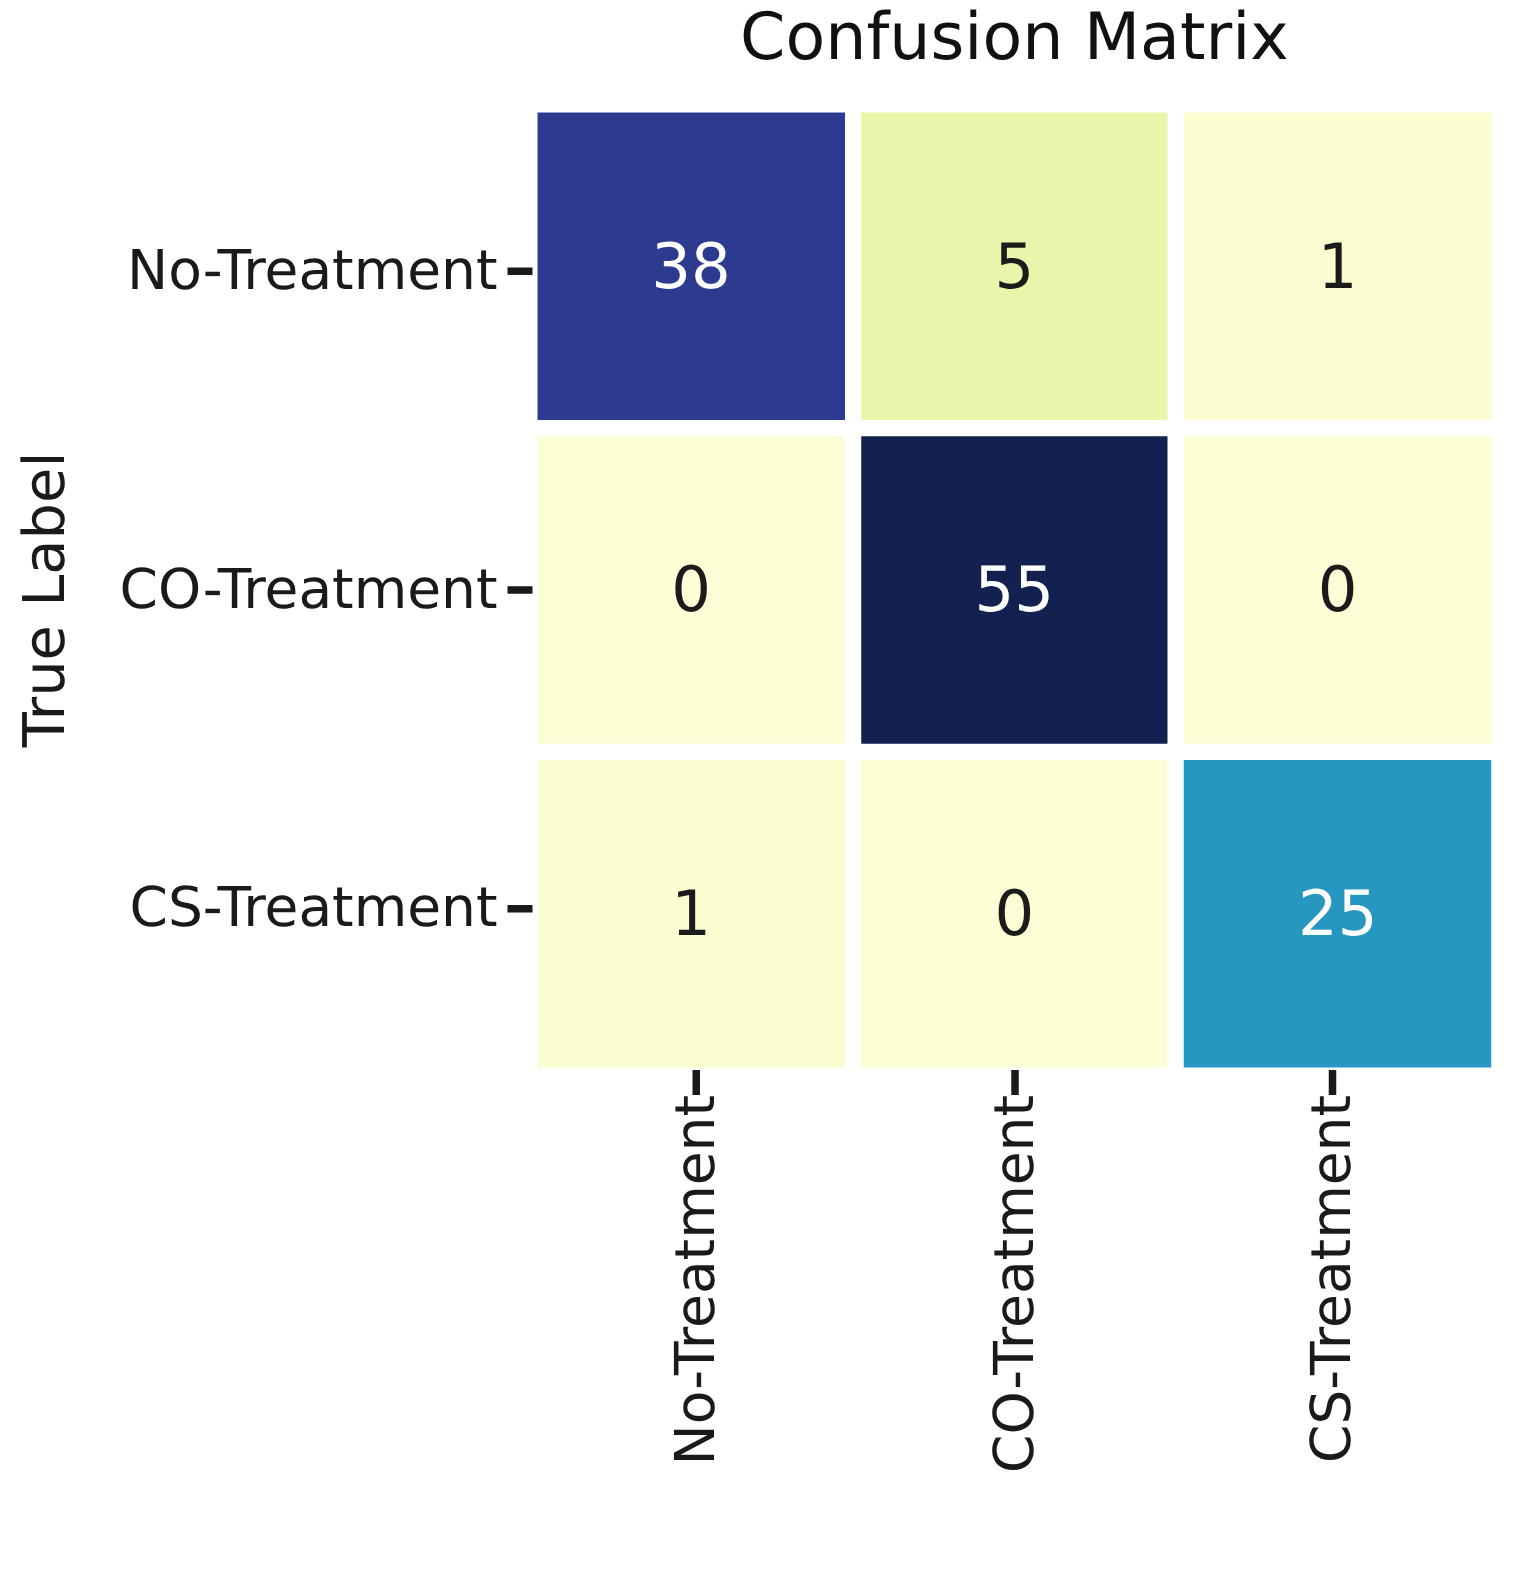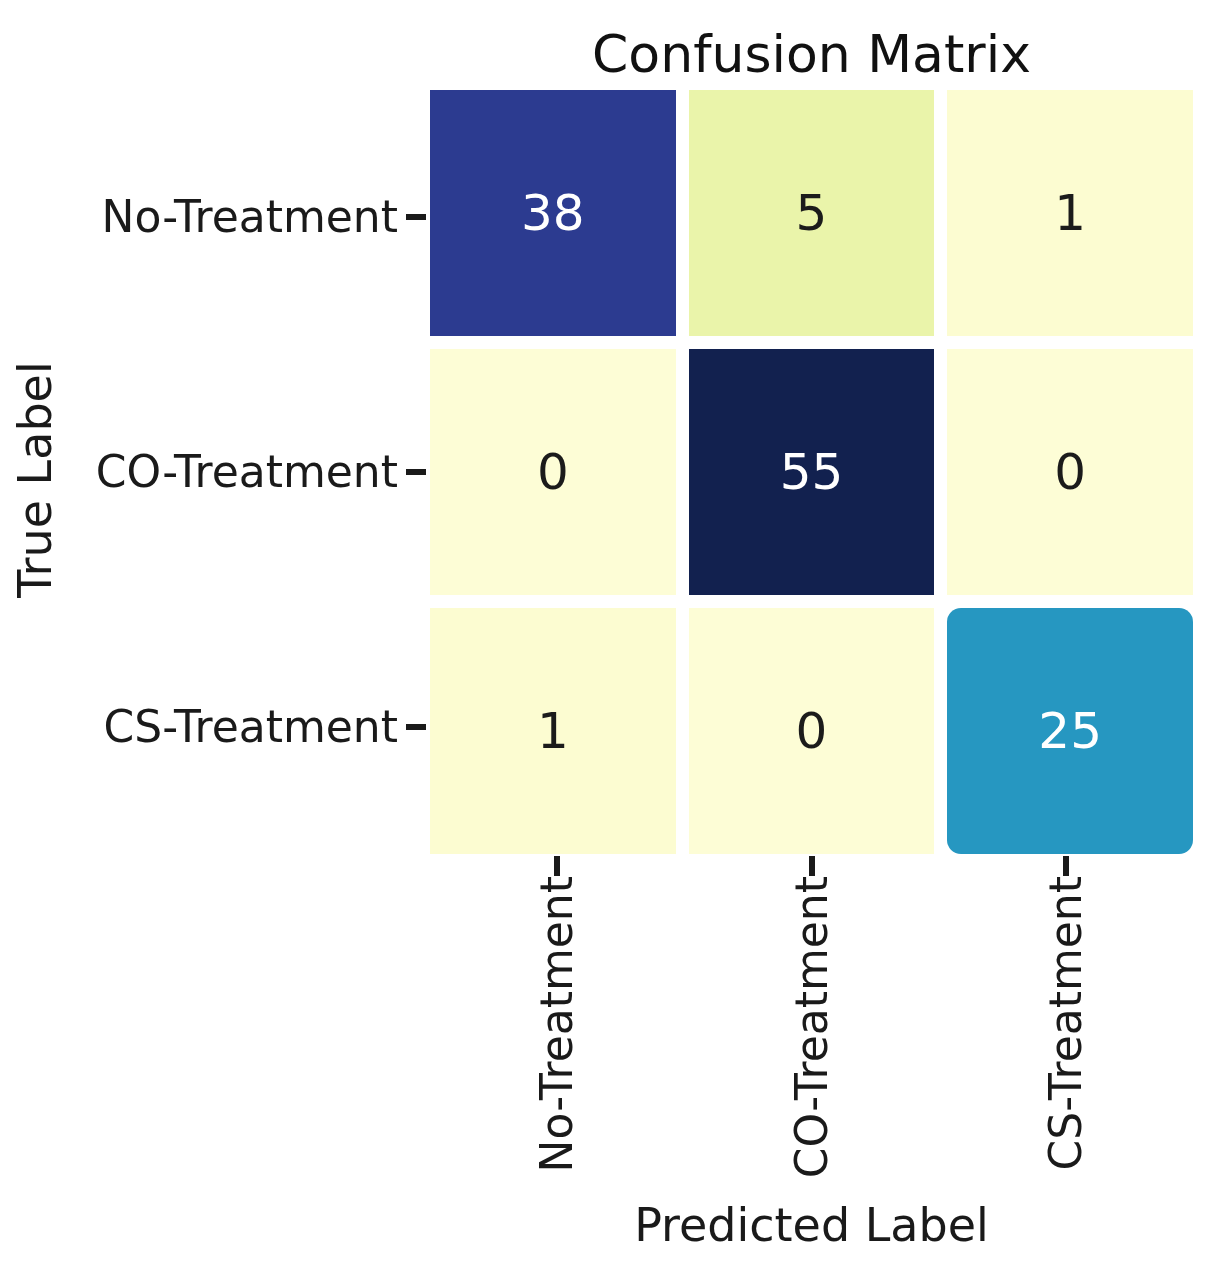--- a/index.html
+++ b/index.html
@@ -12,21 +12,21 @@
   #figure {
     position: relative;
     width: 1210px;
     height: 1273px;
     background: #ffffff;
     overflow: hidden;
   }
   .title {
     position: absolute;
     left: 430px;
-    top: 24px;
+    top: 0;
     width: 763px;
     text-align: center;
     font-size: 52px;
     line-height: 60px;
     color: #111111;
     white-space: nowrap;
   }
   #matrix-grid {
     position: absolute;
     left: 430px;
@@ -110,35 +110,34 @@
 
   <div id="matrix-grid">
     <div class="cell" style="background: rgb(44, 59, 144); color: rgb(255, 255, 255);">38</div>
     <div class="cell" style="background: rgb(234, 244, 170); color: rgb(27, 27, 27);">5</div>
     <div class="cell" style="background: rgb(252, 252, 209); color: rgb(27, 27, 27);">1</div>
     <div class="cell" style="background: rgb(253, 253, 214); color: rgb(27, 27, 27);">0</div>
     <div class="cell" style="background: rgb(18, 33, 79); color: rgb(255, 255, 255);">55</div>
     <div class="cell" style="background: rgb(253, 253, 214); color: rgb(27, 27, 27);">0</div>
     <div class="cell" style="background: rgb(252, 252, 209); color: rgb(27, 27, 27);">1</div>
     <div class="cell" style="background: rgb(253, 253, 214); color: rgb(27, 27, 27);">0</div>
-    <div class="cell" style="background: rgb(38, 151, 193); color: rgb(255, 255, 255); border-radius: 14px;">25</div>
+    <div class="cell" style="background: rgb(38, 151, 193); color: rgb(255, 255, 255);">25</div>
   </div>
 
   <div class="ytick-label" style="top:191px;">No-Treatment</div>
   <div class="ytick-label" style="top:446px;">CO-Treatment</div>
   <div class="ytick-label" style="top:701px;">CS-Treatment</div>
 
   <div class="ytick-mark" style="left:406px; top:214px;"></div>
   <div class="ytick-mark" style="left:406px; top:469px;"></div>
   <div class="ytick-mark" style="left:406px; top:724px;"></div>
 
   <div class="xtick-mark" style="left:554px; top:856px;"></div>
   <div class="xtick-mark" style="left:809px; top:856px;"></div>
   <div class="xtick-mark" style="left:1063px; top:856px;"></div>
 
   <div class="xtick-label" style="left:531px; top:1196px;">No-Treatment</div>
   <div class="xtick-label" style="left:786px; top:1196px;">CO-Treatment</div>
   <div class="xtick-label" style="left:1040px; top:1196px;">CS-Treatment</div>
 
-  <div class="xaxis-label">Predicted Label</div>
   <div class="yaxis-label">True Label</div>
 
 </div>
 
 </body></html>

